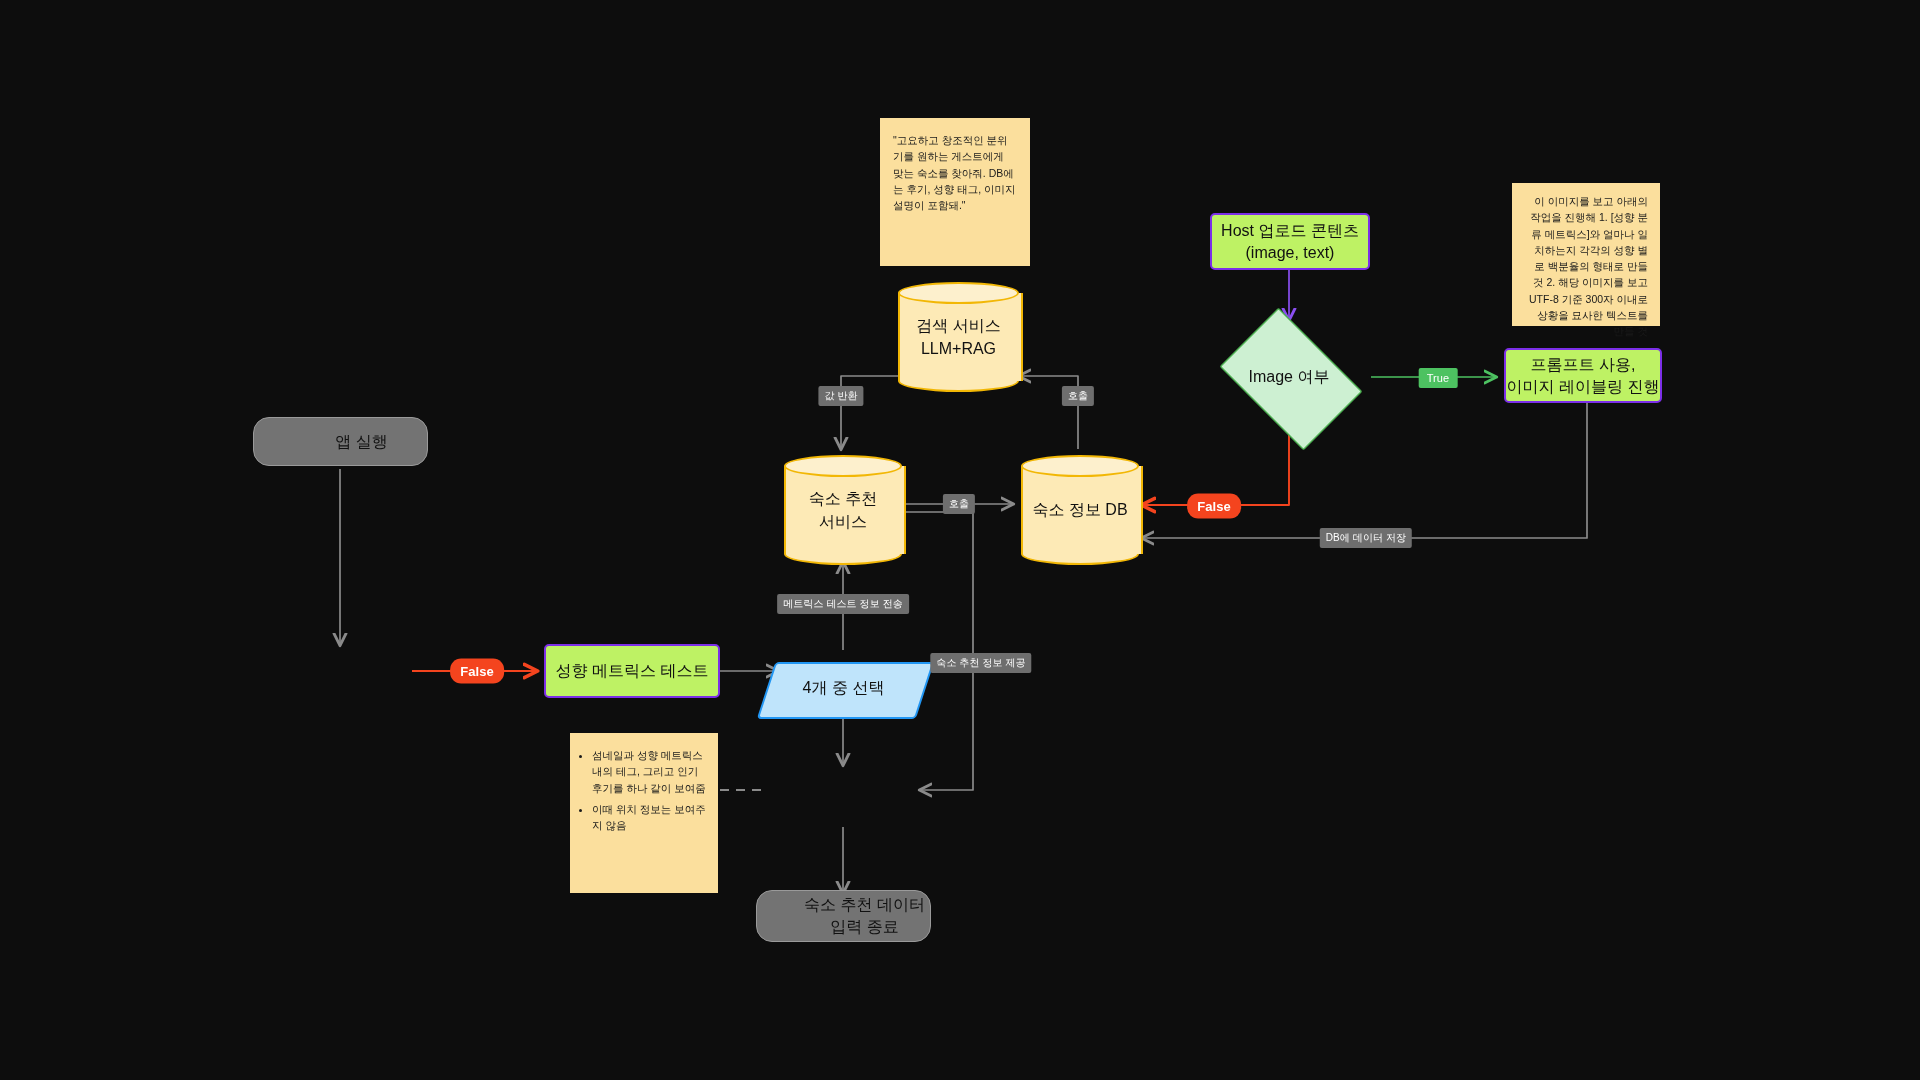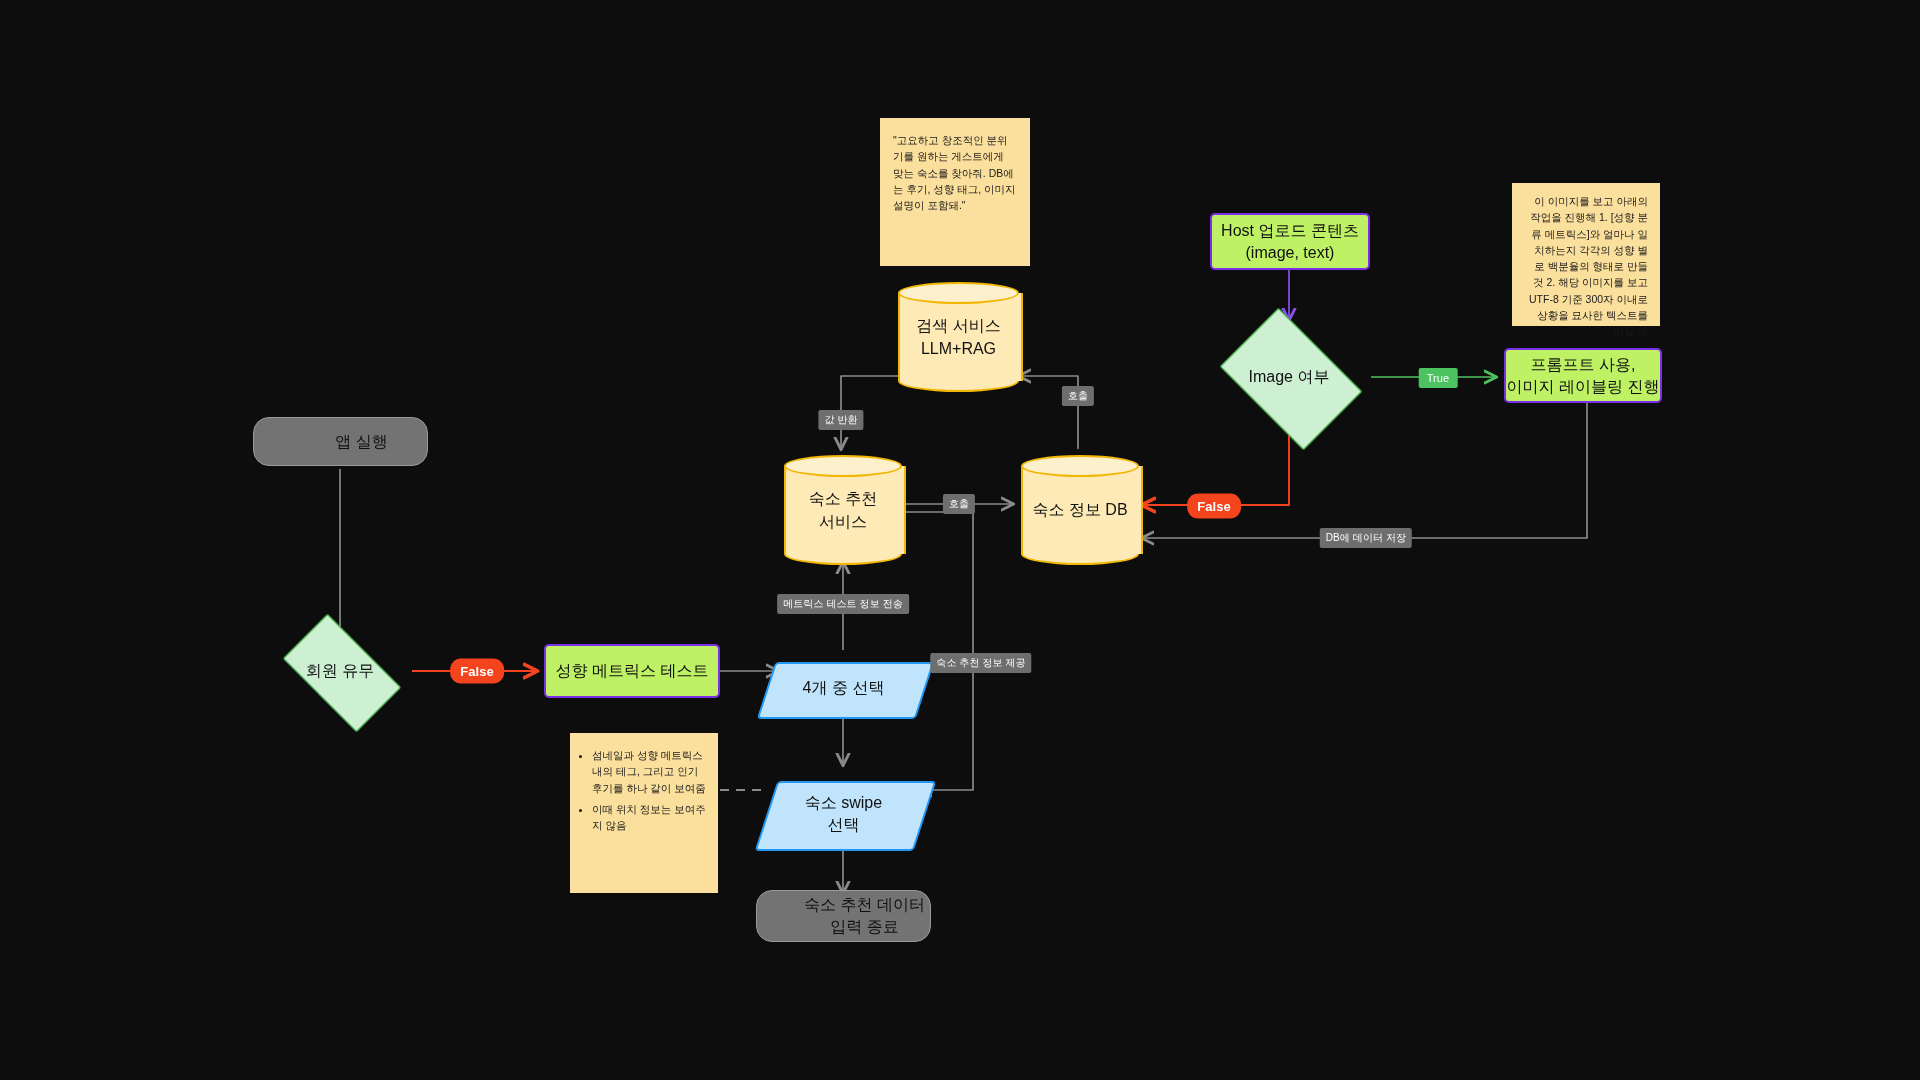--- a/index.html
+++ b/index.html
@@ -262,43 +262,30 @@
     <ul>
       <li>섬네일과 성향 메트릭스 내의 테그, 그리고 인기 후기를 하나 같이 보여줌</li>
       <li>이때 위치 정보는 보여주지 않음</li>
     </ul>
   </div>
 
   <div class="node term" style="left:253px; top:417px; width:175px; height:49px;">
     <span>앱 실행</span>
   </div>
 
-  <div class="diamond-wrap" style="left:268px; top:628px; width:144px; height:86px;">
-    <div class="diamond-shape"></div>
-    <div class="diamond-label">회원 유무</div>
-  </div>
 
   <div class="node proc" style="left:544px; top:644px; width:176px; height:54px;">
     <span>성향 메트릭스 테스트</span>
   </div>
 
   <div class="para-wrap" style="left:766px; top:643px; width:155px; height:53px;">
     <div class="para-shape"></div>
     <div class="para-label">4개 중 선택</div>
   </div>
 
-  <div class="para-wrap" style="left:766px; top:762px; width:155px; height:66px;">
-    <div class="para-shape"></div>
-    <div class="para-label">
-      <div>
-        <div>숙소 swipe</div>
-        <div>선택</div>
-      </div>
-    </div>
-  </div>
 
   <div class="node term" style="left:756px; top:890px; width:175px; height:52px;">
     <div>
       <div>숙소 추천 데이터</div>
       <div>입력 종료</div>
     </div>
   </div>
 
   <div class="cyl-wrap" style="left:898px; top:282px; width:121px; height:110px;">
     <div class="cyl-body"></div>
@@ -345,21 +332,21 @@
 
   <div class="node proc" style="left:1504px; top:348px; width:158px; height:55px;">
     <div>
       <div>프롬프트 사용,</div>
       <div>이미지 레이블링 진행</div>
     </div>
   </div>
 
   <div class="elabel bool-false" style="left:477px; top:671px;">False</div>
 
-  <div class="elabel" style="left:841px; top:396px;margin-top:24px;">값 반환</div>
+  <div class="elabel" style="left:841px; top:396px;">값 반환</div>
 
   <div class="elabel" style="left:1078px; top:396px;">호출</div>
 
   <div class="elabel" style="left:959px; top:504px;">호출</div>
 
   <div class="elabel" style="left:843px; top:604px;">메트릭스 테스트 정보 전송</div>
 
   <div class="elabel" style="left:981px; top:663px;">숙소 추천 정보 제공</div>
 
   <div class="elabel bool-true" style="left:1438px; top:378px;">True</div>

